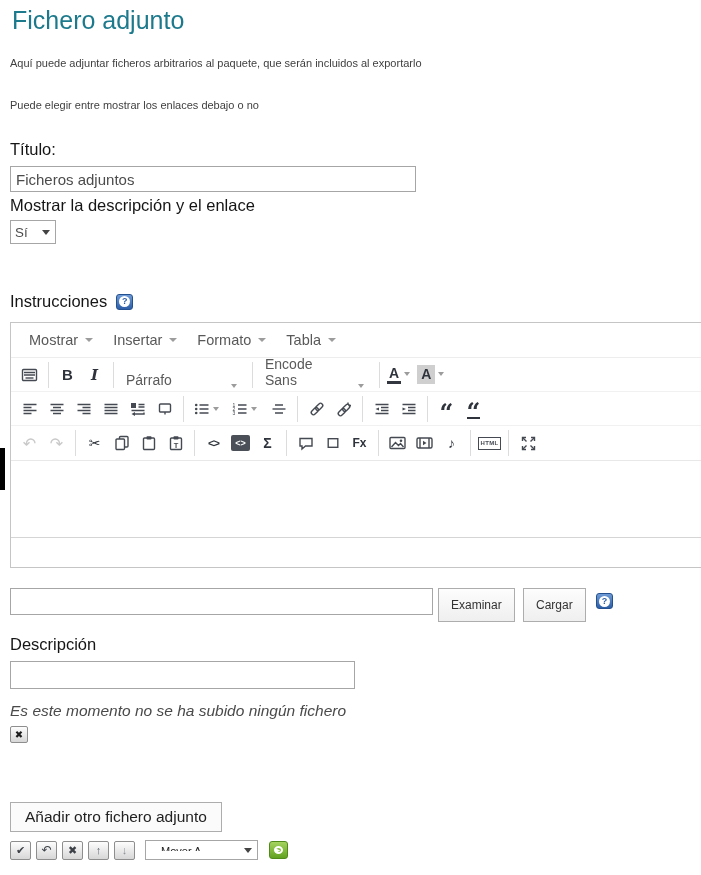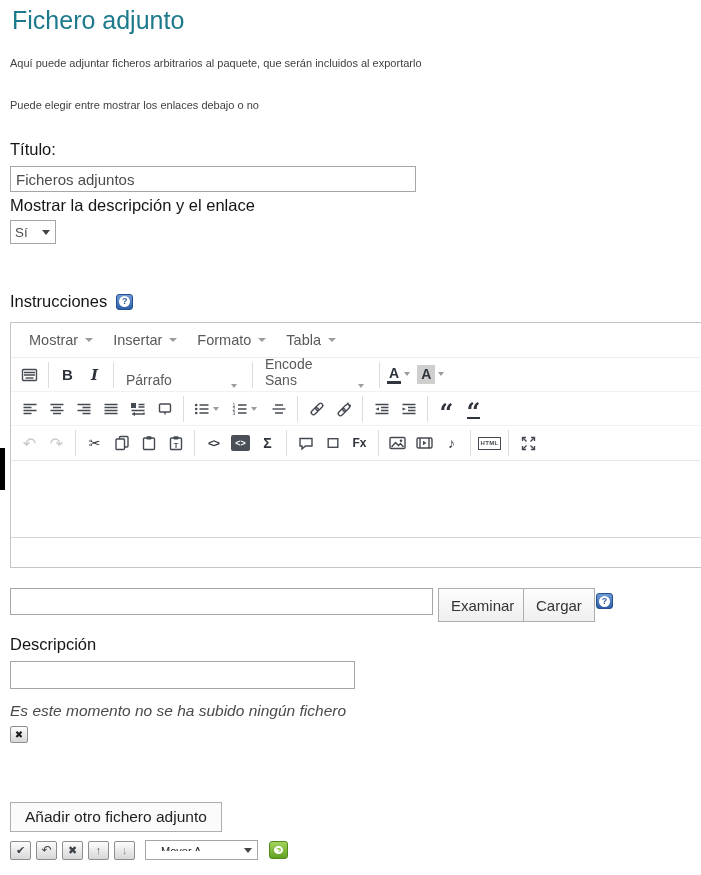--- a/index.html
+++ b/index.html
@@ -32,21 +32,21 @@
   .help-green { width:19px; height:18px; border-radius:3px; border:1px solid #4f8a1a;
     background:linear-gradient(#a5d45e,#61a121); display:inline-flex; align-items:center;
     justify-content:center; position:relative; }
   .help-green .gb { width:9px; height:8px; border:2px solid #fff; border-radius:50%;
     position:relative; background:transparent; }
   .help-green .gb::after { content:""; position:absolute; left:-3px; bottom:-4px;
     border:3px solid transparent; border-top:4px solid #fff; transform:rotate(25deg); }
 
   
   .btn { border:1px solid #adadad; background:linear-gradient(#fdfdfd,#efefef);
-    font-family:inherit; font-size:15px; color:#333; padding:16px 12px; height:28px;
+    font-family:inherit; font-size:12px; color:#333; padding:16px 12px; height:28px;
     display:inline-flex; align-items:center; cursor:pointer; }
   .add-btn { height:30px; font-size:15.5px; padding:0 14px; background:#fbfbfb; color:#222; }
   .mini-btn { width:21px; height:19px; border:1px solid #8e8e8e; border-radius:2px;
     background:linear-gradient(#fdfdfd,#d7d7d7); display:inline-flex; align-items:center;
     justify-content:center; font-size:11px; color:#3d4248; cursor:pointer; padding:0; }
   .xsmall-btn { width:18px; height:17px; border:1px solid #8e8e8e; border-radius:2px;
     background:linear-gradient(#fdfdfd,#d7d7d7); display:inline-flex; align-items:center;
     justify-content:center; font-size:10px; color:#1c1c1c; cursor:pointer; padding:0; }
 
   

